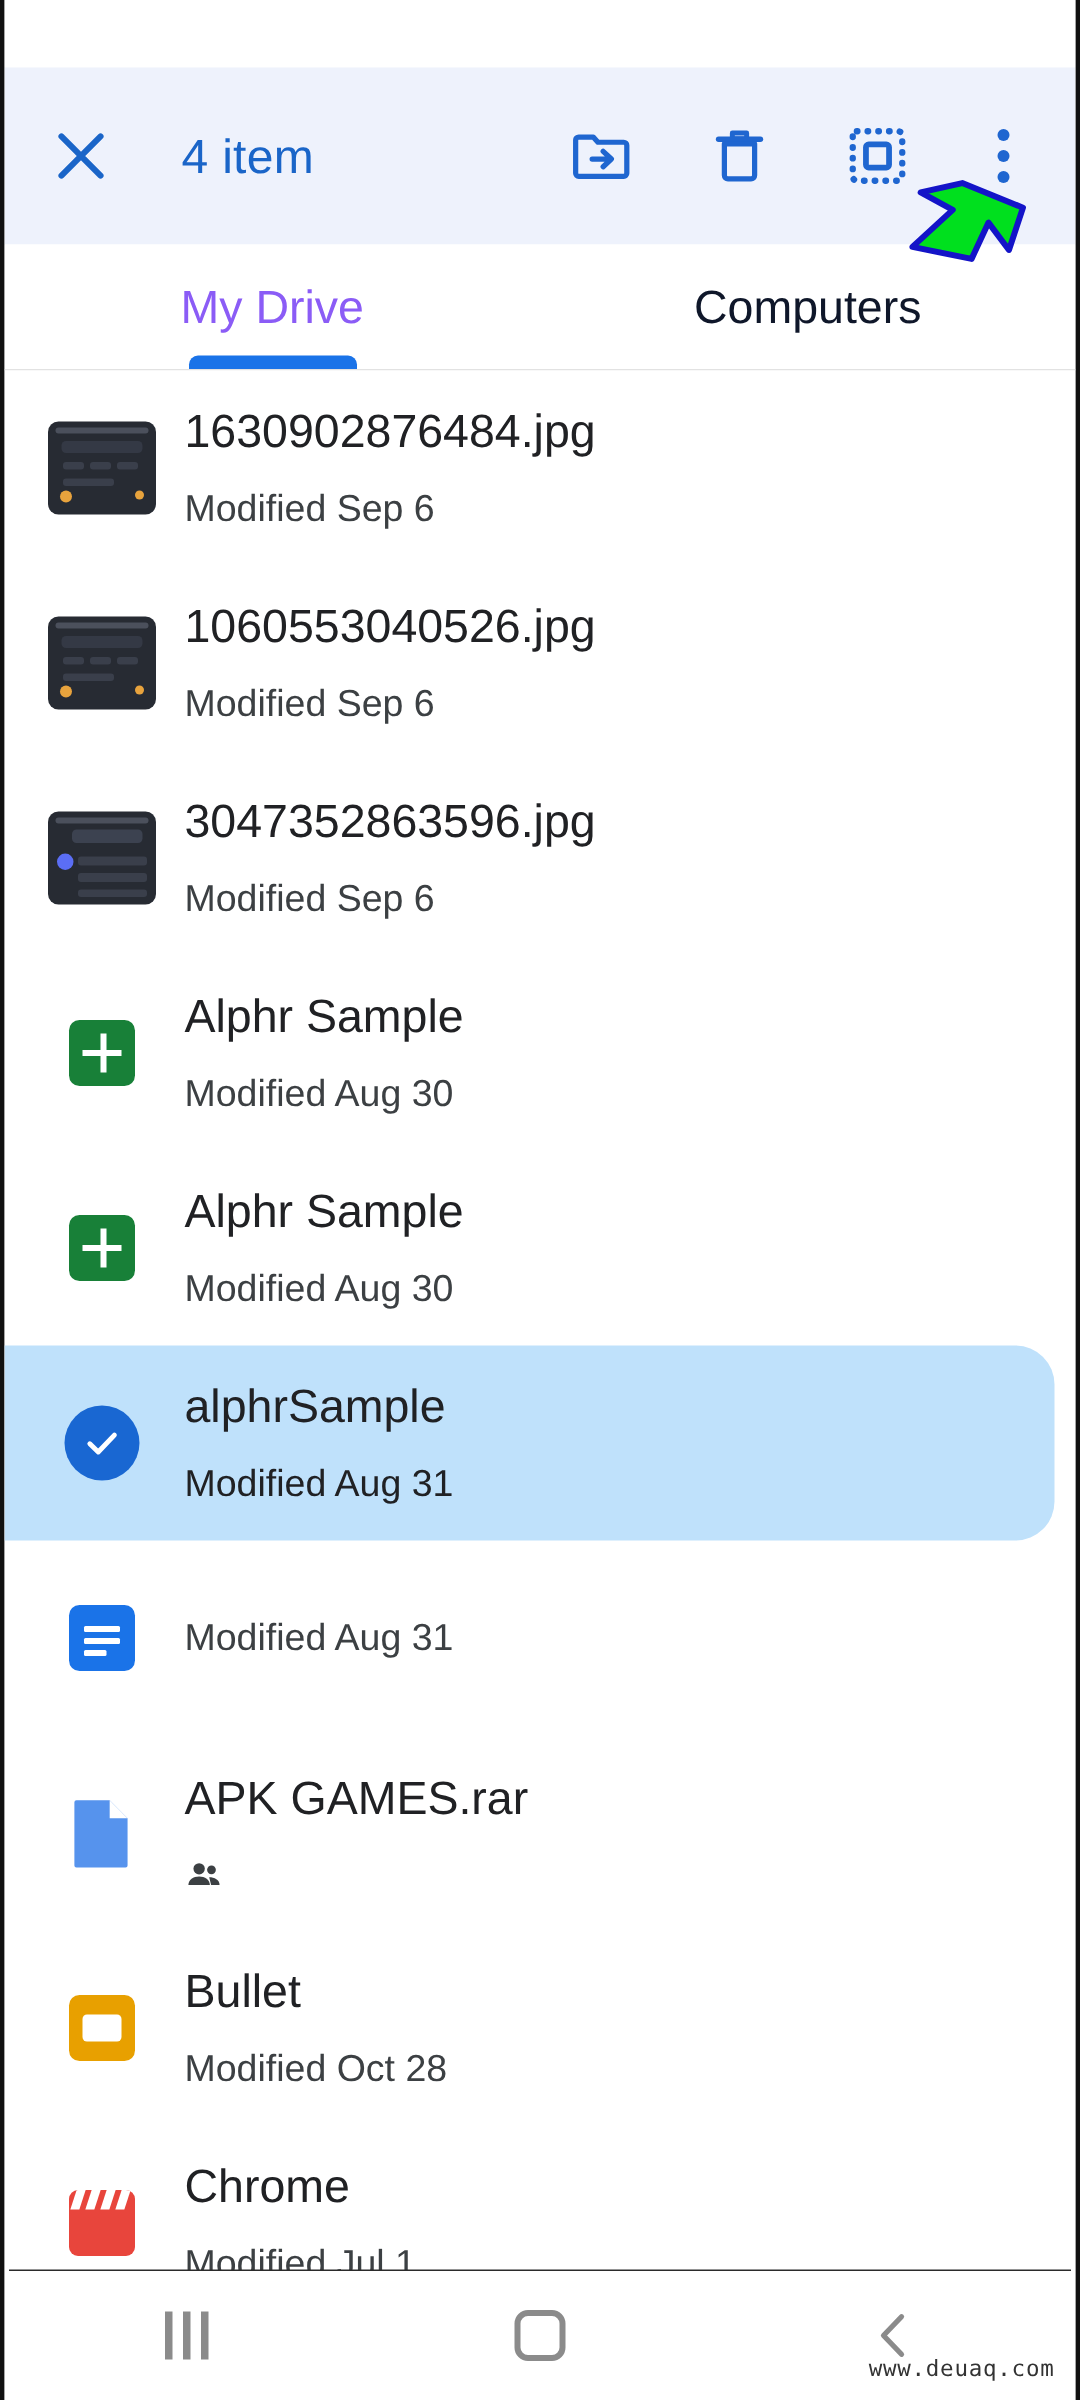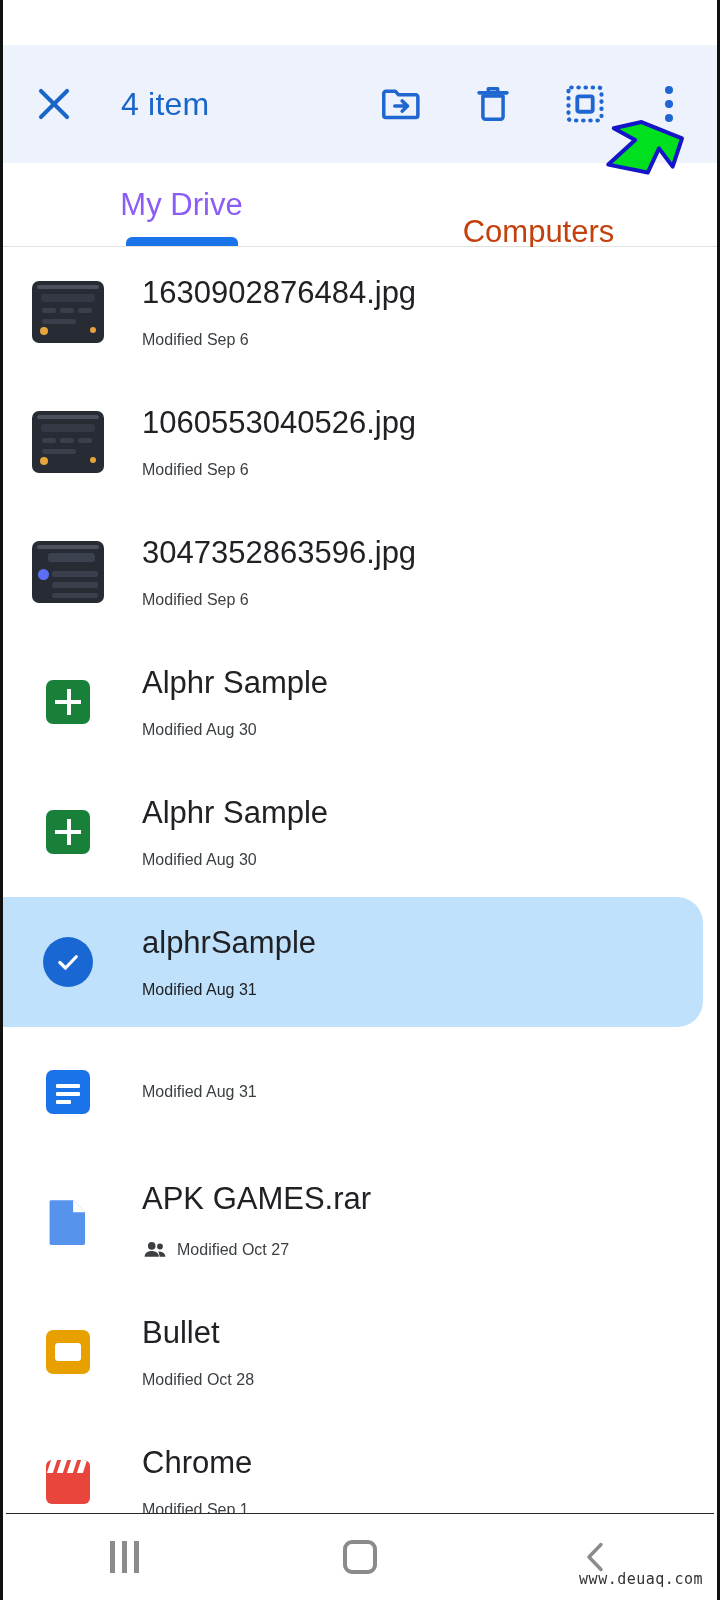--- a/index.html
+++ b/index.html
@@ -68,21 +68,21 @@
   .tab {
     flex:1;
     display:flex;
     align-items:center;
     justify-content:center;
     font-size:31px;
     position:relative;
     height:100%;
   }
   .tab.active { color:#8b5cf6; }
-  .tab.inactive { color:#c2410c;margin-top:27px; }
+  .tab.inactive { color:#0f172a; }
   .tab.active::after {
     content:"";
     position:absolute;
     bottom:0; left:50%;
     transform:translateX(-50%);
     width:112px; height:9px;
     background:#1a73e8;
     border-radius:6px 6px 0 0;
   }
 
@@ -104,34 +104,34 @@
     margin-right:14px;
   }
   .row-icon {
     width:86px;
     flex:0 0 86px;
     display:flex;
     align-items:center;
     justify-content:center;
   }
   .row-text {
-    margin-left:31px;
+    margin-left:12px;
     display:flex;
     flex-direction:column;
     justify-content:center;
     gap:20px;
   }
   .fname {
     font-size:31px;
     color:#202124;
     line-height:1.15;
     white-space:nowrap;
   }
   .fmeta {
-    font-size:16px;
+    font-size:25px;
     color:#3c4043;
     line-height:1.15;
     display:flex;
     align-items:center;
     gap:9px;
     white-space:nowrap;
   }
   .row.selected .fname, .row.selected .fmeta { color:#202124; }
 
   
@@ -399,21 +399,20 @@
       </div>
       <div class="row-text">
         <div class="fname">APK GAMES.rar</div>
         <div class="fmeta">
           <svg width="26" height="26" viewBox="0 0 24 24">
             <circle cx="9" cy="8.2" r="3.5" fill="#3c4043"></circle>
             <circle cx="16.6" cy="8.8" r="2.7" fill="#3c4043"></circle>
             <path d="M2.4 18.2c0-3.3 3-5.3 6.6-5.3s6.6 2 6.6 5.3z" fill="#3c4043"></path>
             <path d="M15.2 13.4c3.2 0 6.4 1.5 6.4 4.8h-5.2z" fill="#3c4043"></path>
           </svg>
-          <span>Modified Oct 27</span>
         </div>
       </div>
     </div>
 
     <div class="row">
       <div class="row-icon">
         <div class="slides-ico"></div>
       </div>
       <div class="row-text">
         <div class="fname">Bullet</div>
@@ -428,21 +427,21 @@
         <div class="video-ico">
           <span class="slash" style="left:3px;"></span>
           <span class="slash" style="left:13px;"></span>
           <span class="slash" style="left:23px;"></span>
           <span class="slash" style="left:33px;"></span>
         </div>
       </div>
       <div class="row-text">
         <div class="fname">Chrome</div>
         <div class="fmeta">
-          <span>Modified Sep 1</span>
+          <span>Modified Jul 1</span>
         </div>
       </div>
     </div>
 
     <div class="row ghost-row">
       <div class="row-icon">
         <div class="video-ico">
           <span class="slash" style="left:3px;"></span>
           <span class="slash" style="left:13px;"></span>
           <span class="slash" style="left:23px;"></span>

